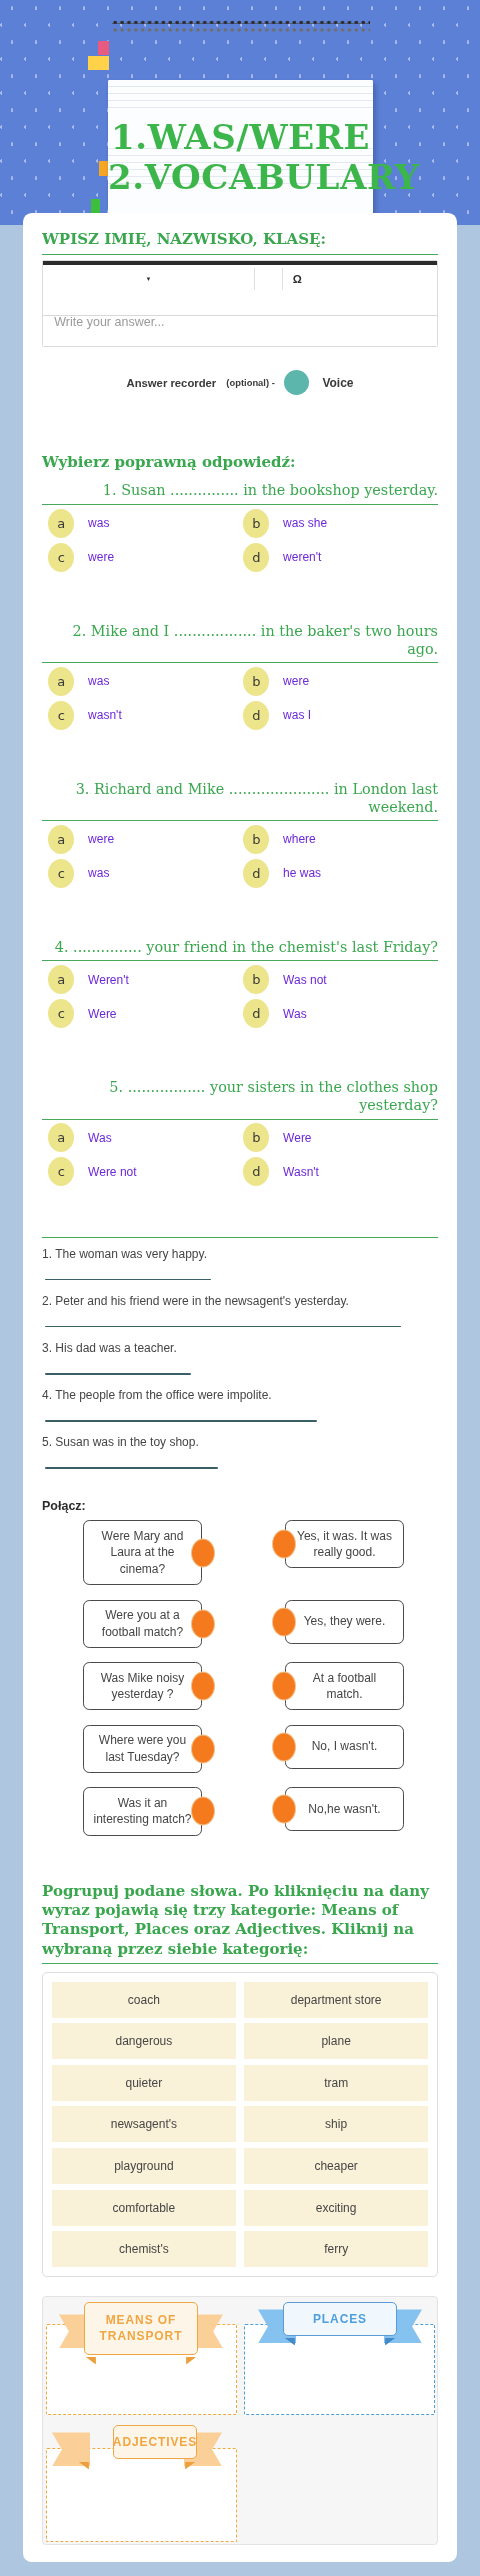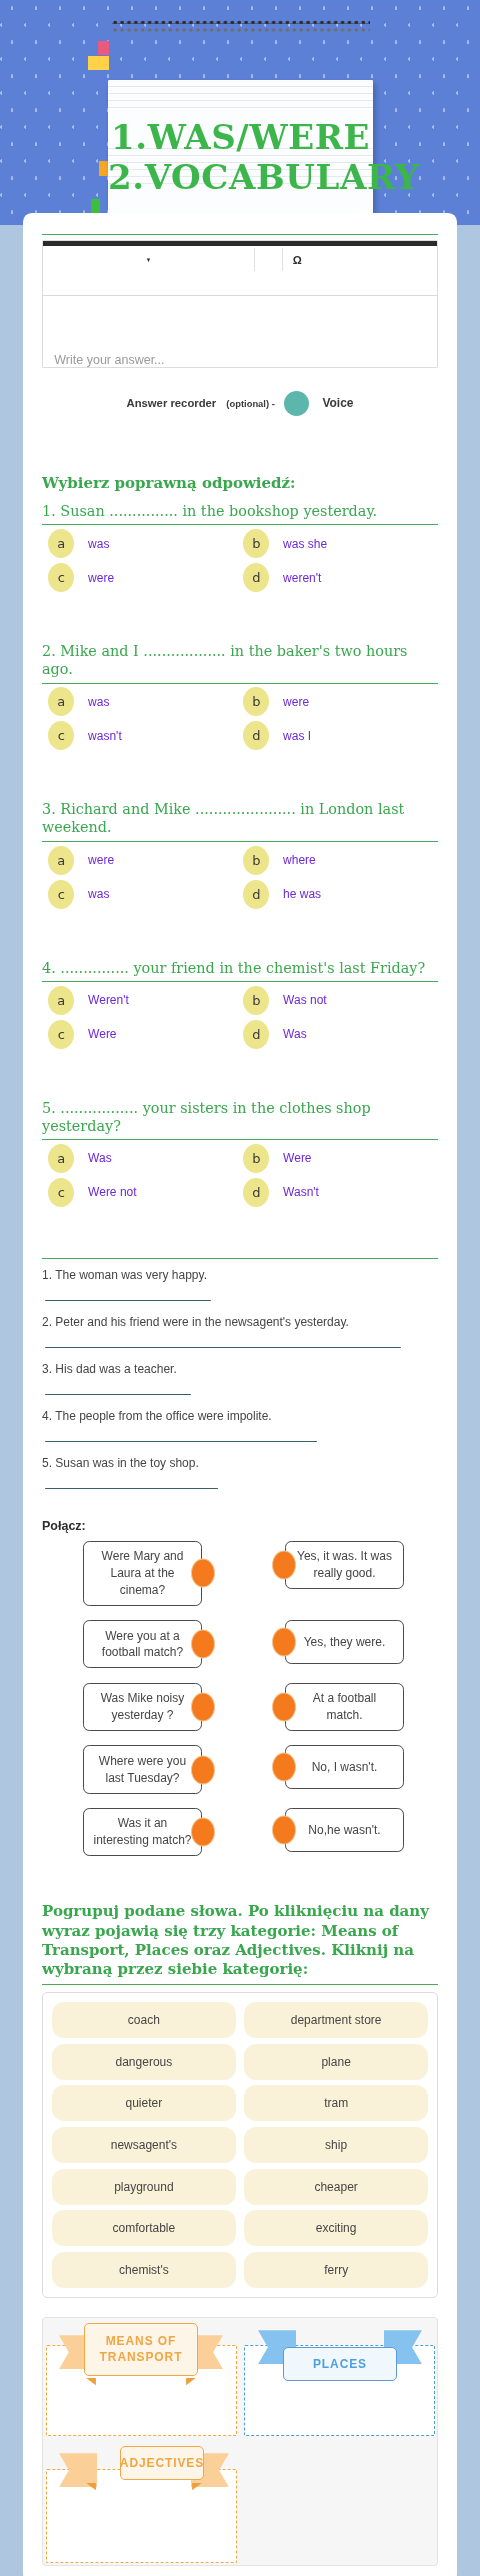--- a/index.html
+++ b/index.html
@@ -67,32 +67,32 @@
   .editor .topbar { height:4.4px; background:#2b2b2b; }
   .editor .toolbar { display:flex; align-items:stretch; height:27.5px; }
   .editor .cell { display:flex; align-items:center; }
   .editor .cell.font-cell { width:211px; justify-content:center; }
   .editor .cell.small-cell { width:27.5px; }
   .editor .cell.omega-cell { padding-left:10px; font-size:11.3px; font-weight:700; color:#2f2f2f; }
   .editor .vdiv { width:0.6px; background:#e0e0e0; margin:2.5px 0; }
   .caret { font-size:6.9px; color:#2f2f2f; }
   .editor .spacer { height:22px; }
   .editor .hdiv { height:0.6px; background:#d9d9d9; }
-  .editor .input-area { height:31px; display:flex; align-items:flex-end; padding-left:11.3px;margin-top:40px; }
+  .editor .input-area { height:31px; display:flex; align-items:flex-start; padding-left:11.3px; }
   .placeholder { color:#9a9a9a; font-size:12.5px; }
 
   .recorder { margin-top:23px; display:flex; align-items:center; height:25px;justify-content:center; }
   .recorder .lbl { font-weight:700; font-size:11.3px; color:#3a3a3a; }
   .recorder .opt { font-weight:700; font-size:9.4px; color:#3a3a3a; margin-left:3.8px; }
   .voice-btn { width:25px; height:25px; border-radius:50%; background:#5cb6ab; margin-left:8.8px; border:none; }
   .recorder .voice-lbl { font-weight:700; font-size:12px; color:#3a3a3a; margin-left:13.8px; }
 
   
   .section-mc { margin-top:58px; }
-  .q-block { margin-top:8.8px; }
+  .q-block { margin-top:8.8px;text-align:right; }
   .q-block + .q-block { margin-top:50px; }
   .q-text { font-family:"DejaVu Serif", serif; color:#3aa74f; font-size:14.4px; line-height:1.25; }
   .q-block .rule { border-top-width:0.9px; }
   .opts { margin-top:3.8px; display:grid; grid-template-columns:195px 1fr; row-gap:5px; }
   .opt { display:flex; align-items:center; gap:13.8px; padding-left:6.3px; height:29px; cursor:pointer; }
   .opt .bubble {
     width:26px; height:29px; border-radius:50%;
     background:#ede58c; display:flex; align-items:center; justify-content:center;
     font-family:"DejaVu Sans", sans-serif; font-size:13px; color:#3a3a3a;
   }
@@ -132,21 +132,21 @@
   .pcard.right .mdot { left:-13.8px; }
 
   
   .section-group { margin-top:46px; }
   .chips-card {
     margin-top:7.5px; background:#fff; border:0.6px solid #dddddd; border-radius:5px;
     padding:8.8px; 
   }
   .chips { display:grid; grid-template-columns:1fr 1fr; gap:5.6px 8.1px; }
   .chip {
-    height:36px; background:#faf2d8; border-radius:12px;
+    height:36px; background:#faf2d8; border-radius:0;
     display:flex; align-items:center; justify-content:center;
     font-size:12px; color:#454545; cursor:pointer;
   }
   .cat-card {
     position:relative; margin-top:19px; height:249px;
     background:#f6f6f7; border:0.6px solid #e3e3e3; border-radius:3.8px;
   }
   .dropzone { position:absolute; background:#ffffff; border-radius:1.3px; }
   .dz-orange { border:1.3px dashed #efa93f; }
   .dz-blue   { border:1.3px dashed #4d9fd6; }
@@ -170,24 +170,24 @@
   .ribbon.orange .rib-flag { background:#facf98; }
   .ribbon.orange .rib-fold { background:#ed9f3b; }
   .ribbon.orange .rib-box { background:#fdf6e8; border-color:#efa845; color:#f1a643; }
   .ribbon.blue .rib-flag { background:#85c2f0; }
   .ribbon.blue .rib-fold { background:#4489c8; }
   .ribbon.blue .rib-box { background:#f0f8fe; border-color:#5b9bd5; color:#4d9fdc; }
   .ribbon-transport { left:41px; top:5px; width:114px; }
   .ribbon-transport .rib-box { height:53px; }
   .ribbon-transport .rib-fold { top:55px; }
   .ribbon-places { left:240px; top:5px; width:114px; }
-  .ribbon-places .rib-box { height:34px;margin-top:24px; }
+  .ribbon-places .rib-box { height:34px; }
   .ribbon-places .rib-flag { top:7.5px; }
   .ribbon-places .rib-fold { top:36px; }
-  .ribbon-adjectives { left:41px; top:128px; width:120px;padding-left:36px; }
+  .ribbon-adjectives { left:34px; top:128px; width:120px;padding-left:36px; }
   .ribbon-adjectives .rib-box { height:34px; }
   .ribbon-adjectives .rib-flag { top:7.5px; }
   .ribbon-adjectives .rib-fold { top:37px; }
 </style>
 </head>
 <body>
 
 <div class="header">
   <div class="deco pink"></div>
   <div class="deco yellow"></div>
@@ -195,20 +195,21 @@
   <div class="deco green"></div>
   <div class="notebook">
     <div class="nb-title l1">1.WAS/WERE</div>
     <div class="nb-title l2">2.VOCABULARY</div>
   </div>
   <div class="spiral"></div>
 </div>
 
 <div class="card">
 
+  <h2 class="h-green">WPISZ IMIĘ, NAZWISKO, KLASĘ:</h2>
   <div class="rule"></div>
 
   <div class="editor">
     <div class="topbar"></div>
     <div class="toolbar">
       <div class="cell font-cell">
         <span class="caret">▾</span>
       </div>
       <div class="vdiv"></div>
       <div class="cell small-cell"></div>

